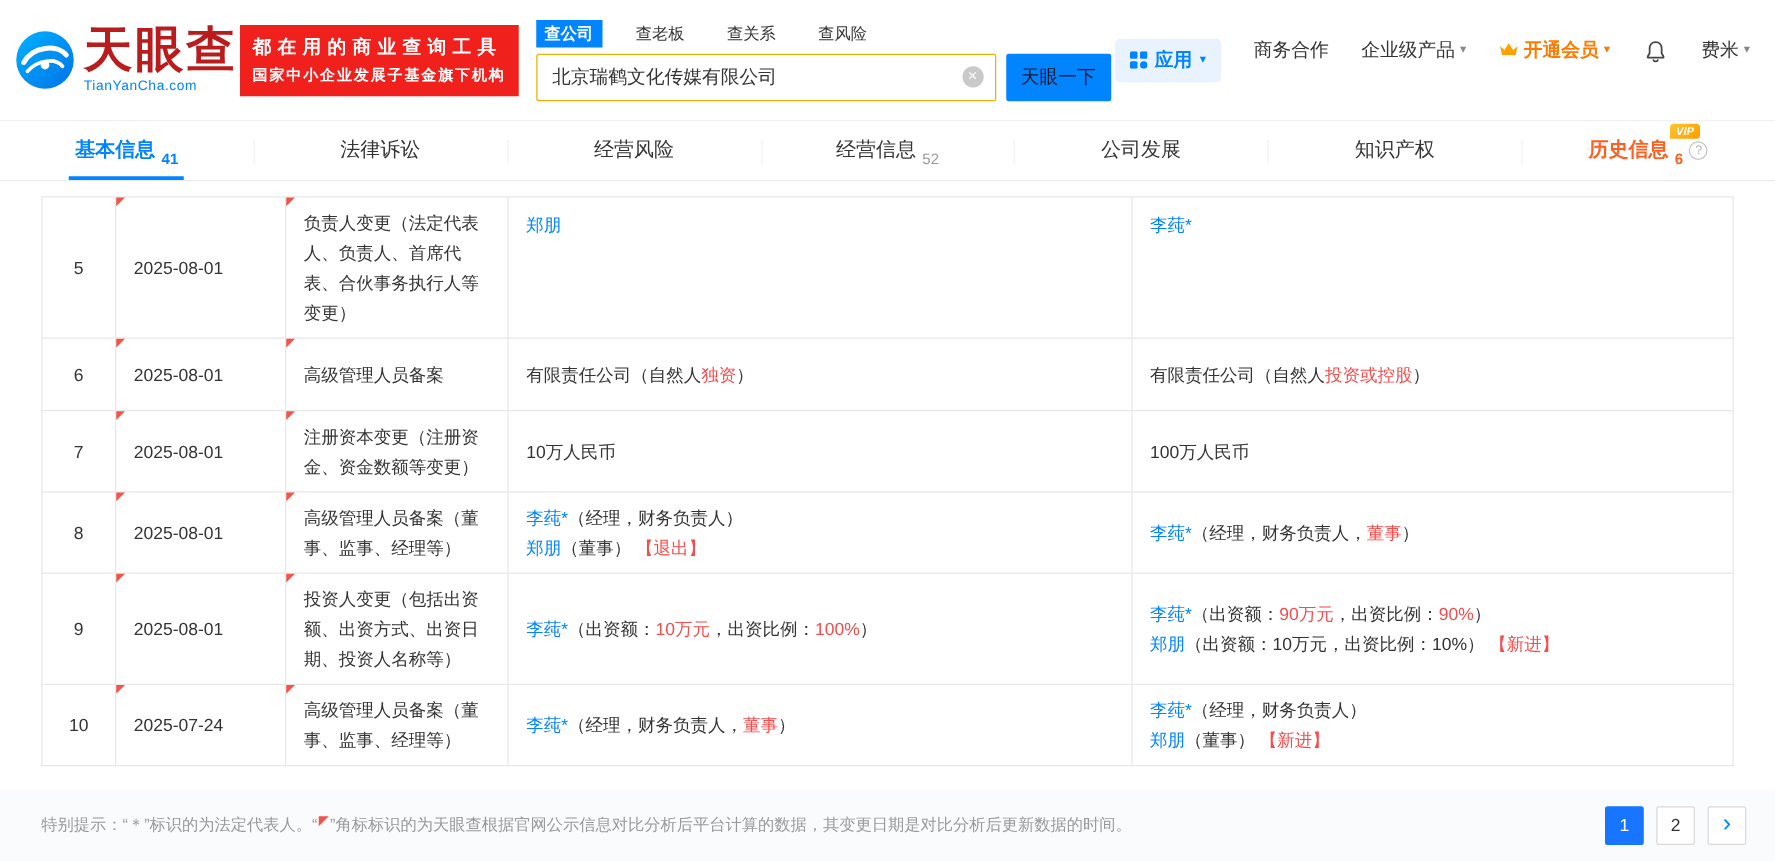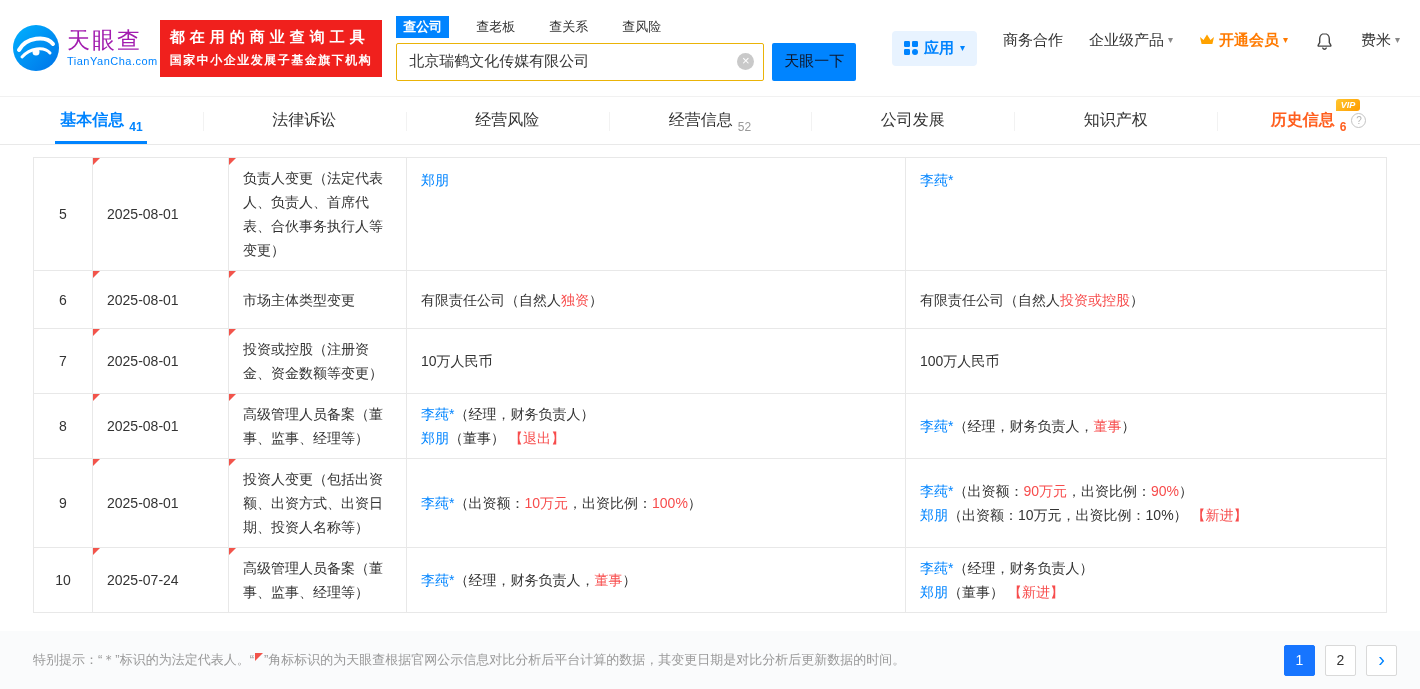--- a/index.html
+++ b/index.html
@@ -5,21 +5,21 @@
   * { margin:0; padding:0; box-sizing:border-box; }
   html,body { width:1420px; height:689px; overflow:hidden; }
   body { font-family:"Liberation Sans","DejaVu Sans",sans-serif; background:#fff; color:#333; }
   .page { position:relative; width:1420px; height:689px; background:#fff; }
 
   
   .topbar { display:flex; align-items:center; height:96px; padding:0 20px 0 12px; background:#fff; }
   .logo { display:flex; align-items:center; gap:7px; cursor:pointer; }
   .logo-icon svg { width:48px; height:48px; display:block; }
   .logo-text { display:flex; flex-direction:column; line-height:1; }
-  .logo-cn { color:#a21caf; font-size:23px; font-weight:normal; letter-spacing:2px; }
+  .logo-cn { color:#b91c1c; font-size:39px; font-weight:bold; letter-spacing:2px; }
   .logo-en { color:#0084ff; font-size:11px; margin-top:4px; letter-spacing:.5px; }
   .banner { background:#f0201d; color:#fff; margin-left:2px; padding:8px 10px; }
   .banner-l1 { font-size:15px; font-weight:bold; letter-spacing:5px; white-space:nowrap; }
   .banner-l2 { font-size:12px; font-weight:bold; letter-spacing:1.5px; margin-top:5px; white-space:nowrap; }
   .search { margin-left:14px; }
   .stabs { display:flex; gap:20px; margin-bottom:5px; align-items:center; }
   .stab { font-size:13px; color:#333; padding:2px 7px; cursor:pointer; white-space:nowrap; }
   .stab.active { background:#0084ff; color:#fff; font-weight:bold; }
   .sbox { display:flex; align-items:center; }
   .sinput-wrap { position:relative; width:368px; }
@@ -212,32 +212,32 @@
             <td class="c-before">
               <div class="line"><span class="lnk">郑朋</span></div>
             </td>
             <td class="c-after">
               <div class="line"><span class="lnk">李莼*</span></div>
             </td>
           </tr>
           <tr>
             <td class="c-num">6</td>
             <td class="c-date corner">2025-08-01</td>
-            <td class="c-type corner">市场主体类型变更</td>
+            <td class="c-type corner">高级管理人员备案</td>
             <td class="c-before">
               <div class="line"><span>有限责任公司（自然人</span><span class="red">独资</span><span>）</span></div>
             </td>
             <td class="c-after">
               <div class="line"><span>有限责任公司（自然人</span><span class="red">投资或控股</span><span>）</span></div>
             </td>
           </tr>
           <tr>
             <td class="c-num">7</td>
             <td class="c-date corner">2025-08-01</td>
-            <td class="c-type corner">投资或控股（注册资金、资金数额等变更）</td>
+            <td class="c-type corner">注册资本变更（注册资金、资金数额等变更）</td>
             <td class="c-before">
               <div class="line"><span>10万人民币</span></div>
             </td>
             <td class="c-after">
               <div class="line"><span>100万人民币</span></div>
             </td>
           </tr>
           <tr>
             <td class="c-num">8</td>
             <td class="c-date corner">2025-08-01</td>

